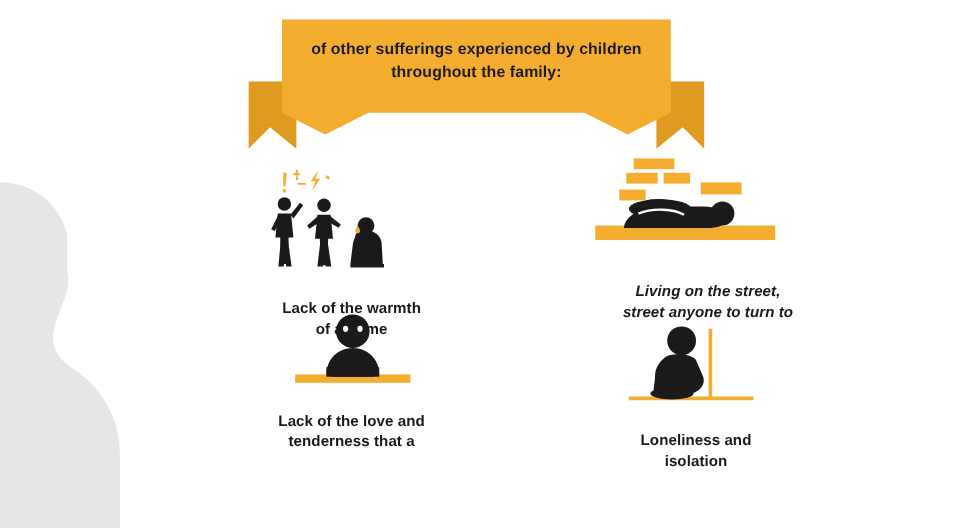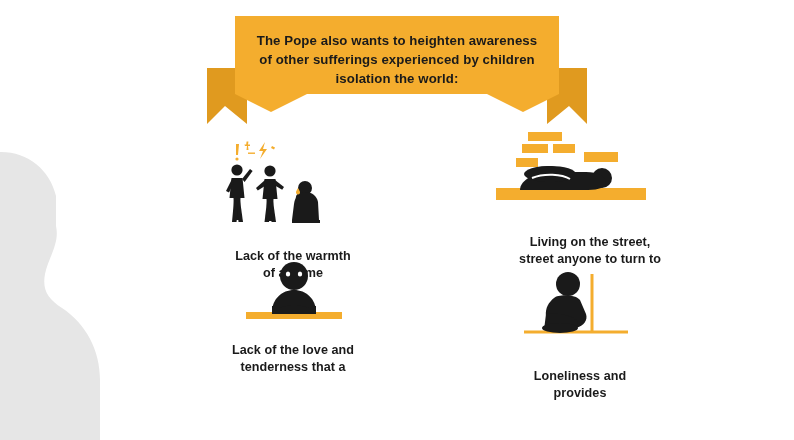--- a/index.html
+++ b/index.html
@@ -78,49 +78,48 @@
     font-weight: bold;
     line-height: 16.5px;
     letter-spacing: 0.05px;
   }
   .item .caption .line {
     display: block;
   }
 
   
   #item-home      { left: 198px; top: 20px;  width: 190px; }
-  #item-street    { left: 480px; top: 8px;   width: 220px; }
+  #item-street    { left: 480px; top: 8px;   width: 220px; font-style: italic; }
   #item-love      { left: 198px; top: 136px; width: 190px; }
   #item-lonely    { left: 480px; top: 148px; width: 200px; }
 
   #item-home .caption   { margin-top: 4px; }
   #item-street .caption { margin-top: 12px; }
   #item-love .caption   { margin-top: 4px; }
-  #item-lonely .caption { margin-top: 18px; }
+  #item-lonely .caption { margin-top: 8px; }
 </style>
 </head>
 <body>
 
 <svg class="bg-silhouette" viewBox="0 0 230 290" xmlns="http://www.w3.org/2000/svg">
   <path d="M96 46c-6 -26 -28 -44 -55 -44C16 2 -6 22 -14 50c-6 22 -3 44 8 62 7 12 10 20 8 32 -3 17 -18 28 -34 34l0 112 172 0 0 -60c0 -30 -14 -56 -38 -72 -14 -9 -20 -18 -17 -34 3 -16 15 -30 11 -48z" fill="#e6e6e6"></path>
 </svg>
 
 <div class="banner-wrap">
   <svg class="banner-svg" width="380" height="108" viewBox="0 0 380 108" xmlns="http://www.w3.org/2000/svg">
 
     <path d="M0 52 L40 52 L40 108 L18 90 L0 108 Z" fill="#e09a1f"></path>
 
     <path d="M380 52 L340 52 L340 108 L362 90 L380 108 Z" fill="#e09a1f"></path>
 
     <path d="M28 0 L352 0 L352 78 L316 96 L280 78 L100 78 L64 96 L28 78 Z" fill="#f4ad2e"></path>
   </svg>
   <div class="banner-text">
-    <span class="line">The Pope also wants to heighten awareness</span>
     <span class="line">of other sufferings experienced by children</span>
-    <span class="line">isolation the world:</span>
+    <span class="line">throughout the family:</span>
   </div>
 </div>
 
 <div class="items">
 
   <div class="item" id="item-home">
     <div class="art">
       <svg width="190" height="100" viewBox="0 0 190 100" xmlns="http://www.w3.org/2000/svg">
 
         <g fill="#f4ad2e">
@@ -232,17 +231,17 @@
         <g fill="#1a1a1a">
           <circle cx="88" cy="16" r="12"></circle>
           <path d="M74 30 c4 -4 22 -4 26 2 l6 14 c2 6 -2 12 -10 14 l-26 4 l-4 -16 c-1 -8 3 -14 8 -18 z"></path>
           <path d="M66 46 c6 -2 26 0 32 8 l-2 8 l-32 0 z"></path>
           <ellipse cx="80" cy="60" rx="18" ry="5"></ellipse>
         </g>
       </svg>
     </div>
     <div class="caption">
       <span class="line">Loneliness and</span>
-      <span class="line">provides</span>
+      <span class="line">isolation</span>
     </div>
   </div>
 
 </div>
 
 </body></html>

